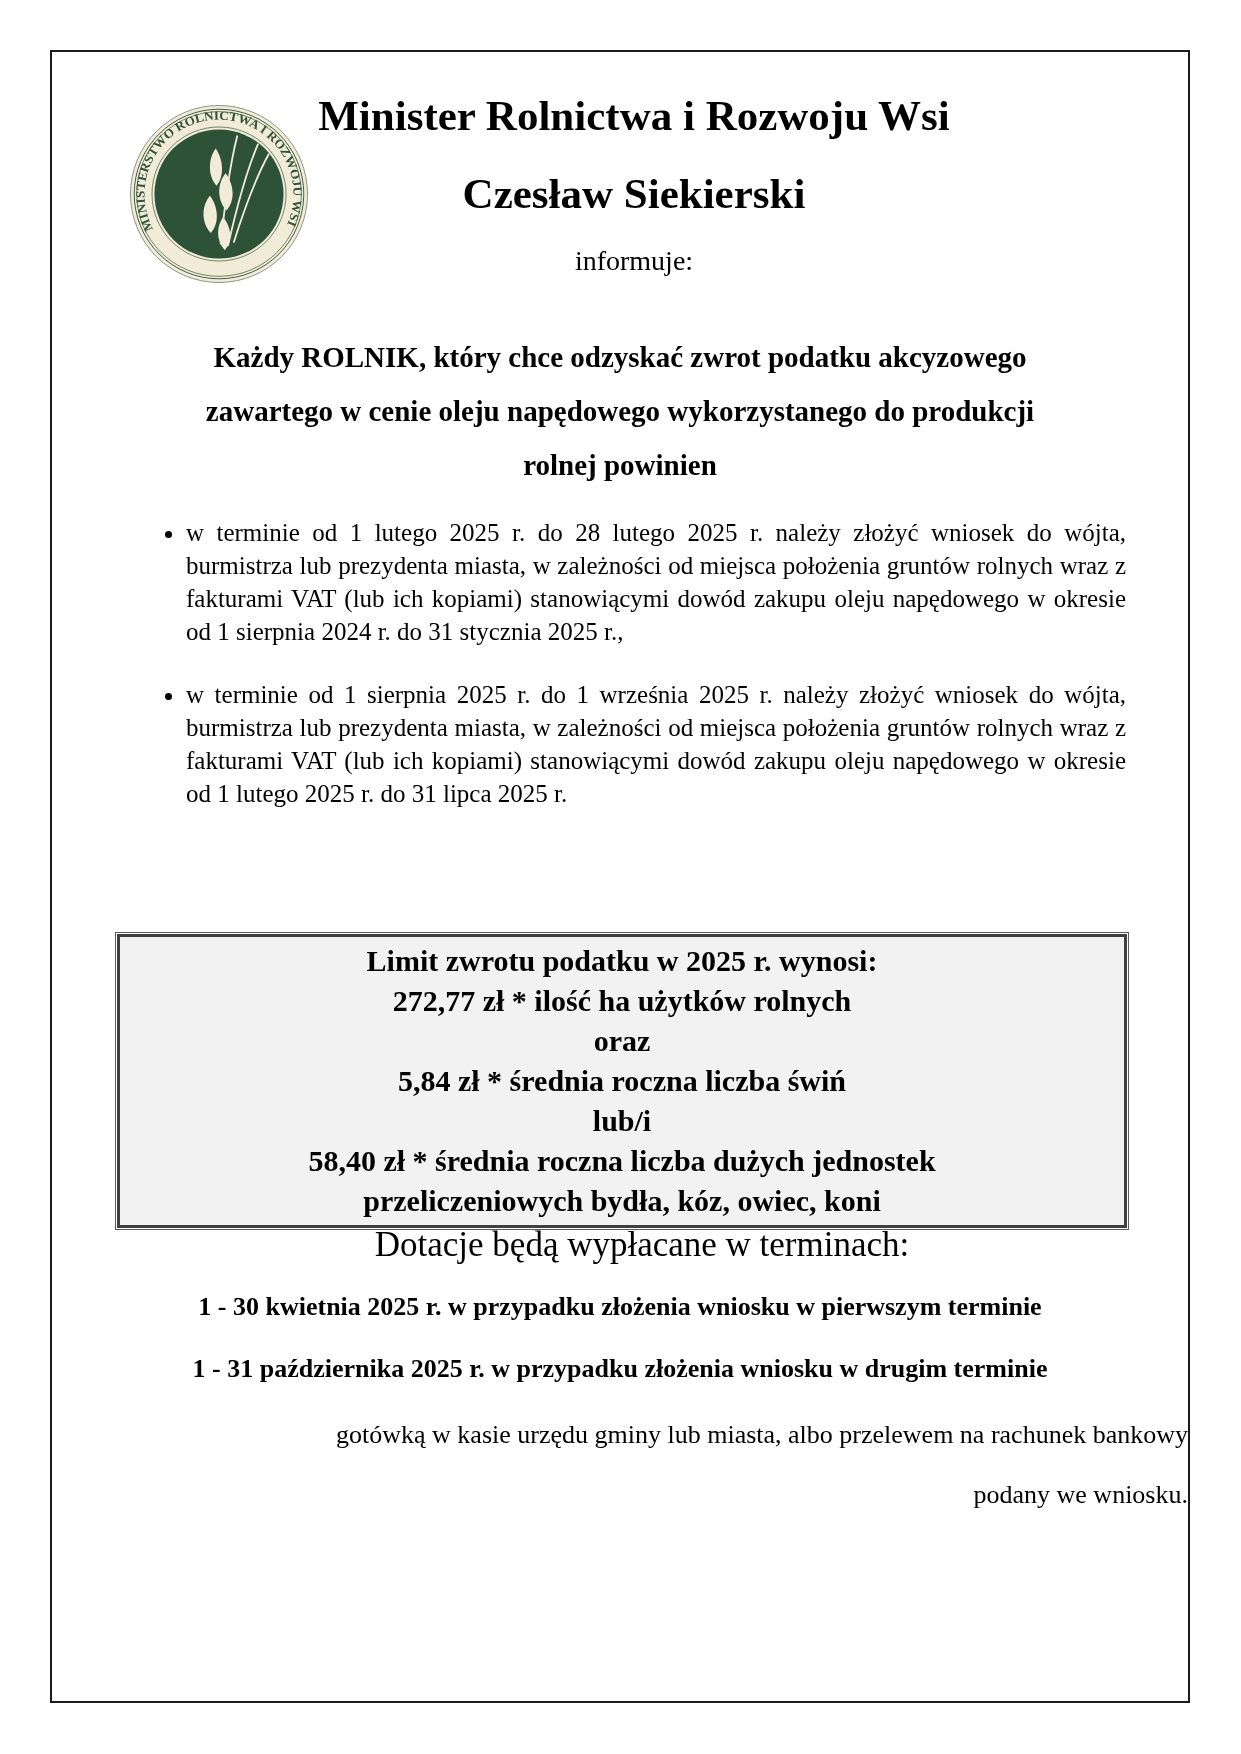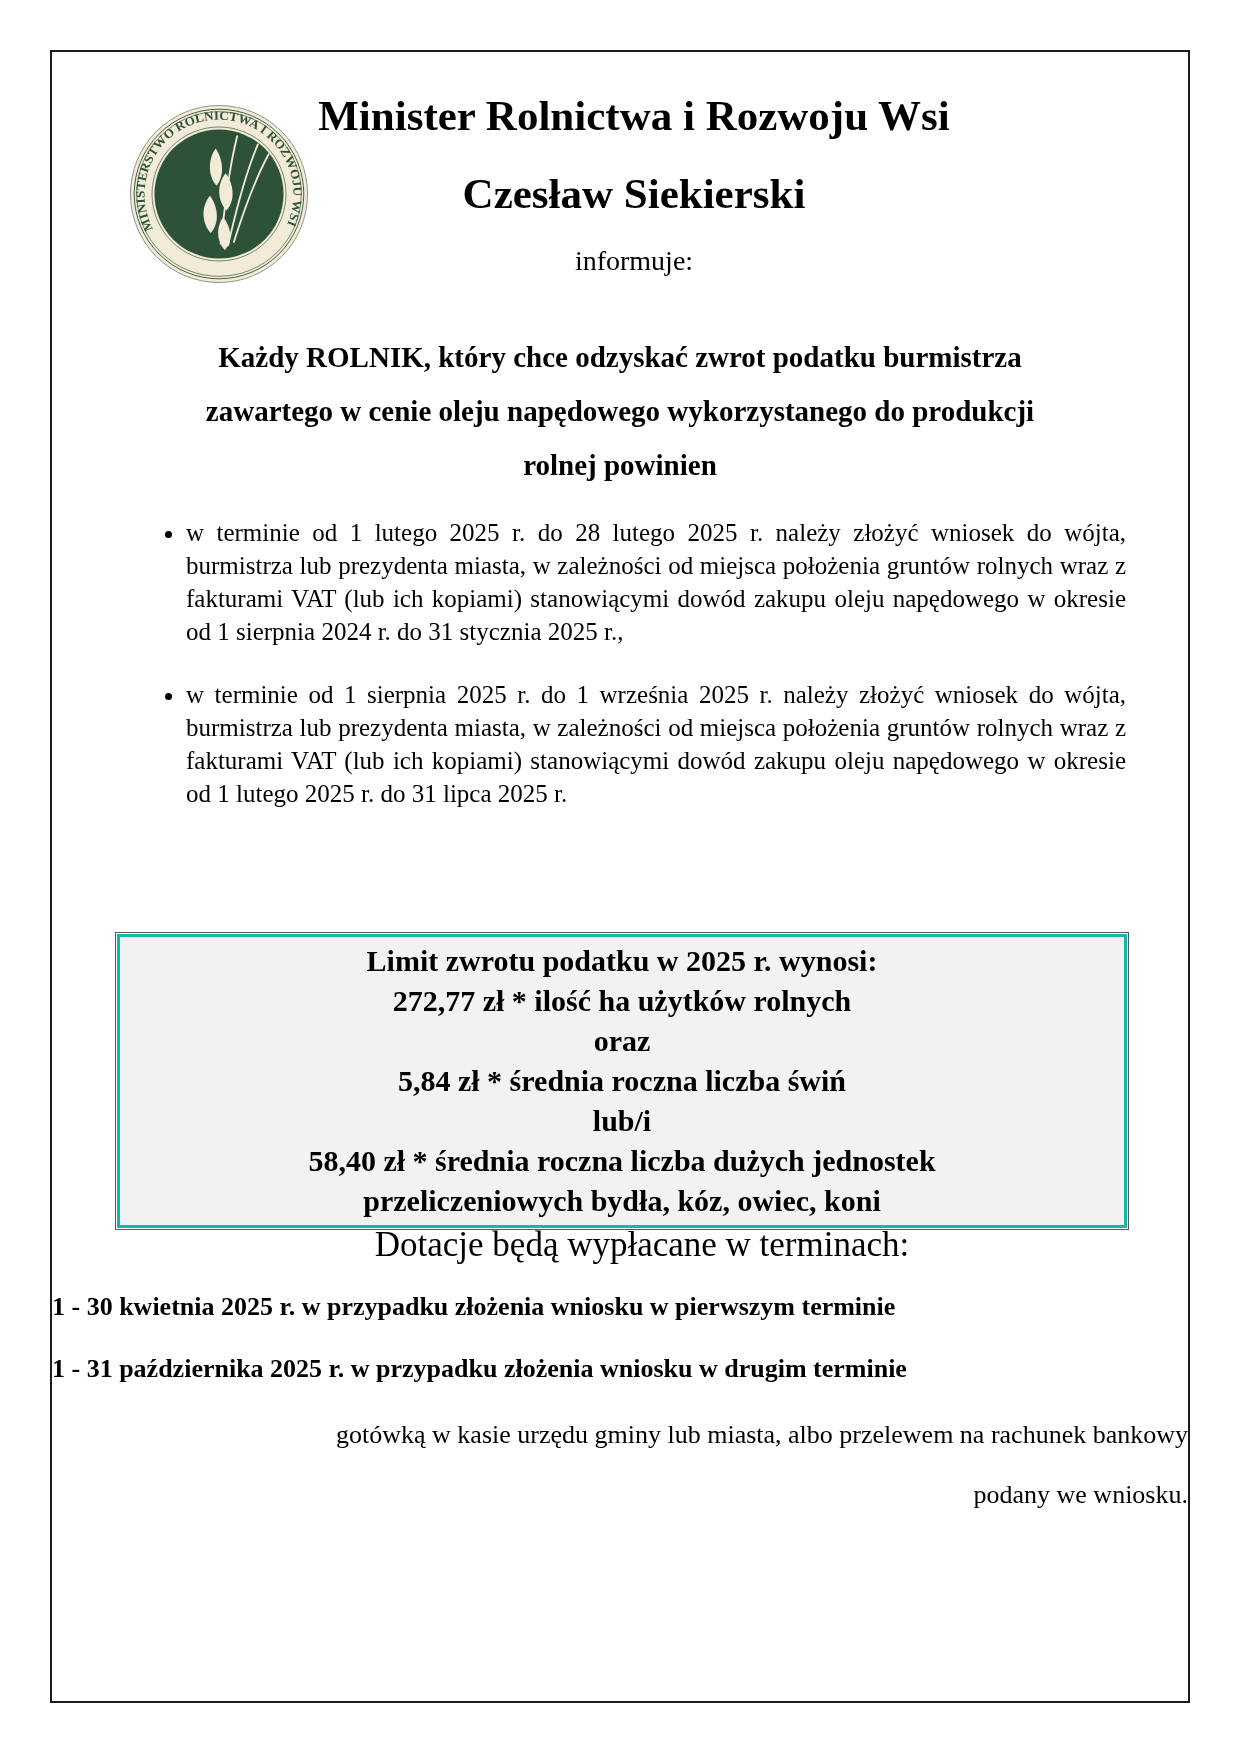--- a/index.html
+++ b/index.html
@@ -75,36 +75,37 @@
   .limit-note {
     margin: 16px 60px 0 108px;
     font-size: 26px;
     line-height: 33px;
   }
   .limit-box {
     margin: 124px 0 0 65px;
     width: 1010px;
     box-sizing: border-box;
     background: #f2f2f2;
-    border: 3px solid #14b8a6;
+    border: 3px solid #404040;
     box-shadow: 0 0 0 1px #ffffff, 0 0 0 2px #5a5a5a;
     padding: 4px 14px;
     text-align: center;
     font-size: 30px;
     font-weight: bold;
     line-height: 40px;
   }
   .payment-intro {
     text-align: center;
     font-size: 35px;
     line-height: 34px;
     padding-left: 44px;
   }
   .payment-term {
     margin-top: 28px;
+    text-align: center;
     font-size: 26px;
     font-weight: bold;
     line-height: 34px;
   }
   .method-line {
     margin-top: 26px;
     text-align: right;
     font-size: 26px;
     line-height: 34px;
   }
@@ -143,21 +144,21 @@
         </g>
       </g>
     </svg>
 
     <div class="title-1">Minister Rolnictwa i Rozwoju Wsi</div>
     <div class="title-2">Czesław Siekierski</div>
     <div class="subtitle">informuje:</div>
   </div>
 
   <div class="intro">
-    <div>Każdy ROLNIK, który chce odzyskać zwrot podatku burmistrza</div>
+    <div>Każdy ROLNIK, który chce odzyskać zwrot podatku akcyzowego</div>
     <div>zawartego w cenie oleju napędowego wykorzystanego do produkcji</div>
     <div>rolnej powinien</div>
   </div>
 
   <ul class="bullets">
     <li>w terminie od 1 lutego 2025 r. do 28 lutego 2025 r. należy złożyć wniosek do wójta, burmistrza lub prezydenta miasta, w zależności od miejsca położenia gruntów rolnych wraz z fakturami VAT (lub ich kopiami) stanowiącymi dowód zakupu oleju napędowego w okresie od 1 sierpnia 2024 r. do 31 stycznia 2025 r.,</li>
     <li>w terminie od 1 sierpnia 2025 r. do 1 września 2025 r. należy złożyć wniosek do wójta, burmistrza lub prezydenta miasta, w zależności od miejsca położenia gruntów rolnych wraz z fakturami VAT (lub ich kopiami) stanowiącymi dowód zakupu oleju napędowego w okresie od 1 lutego 2025 r. do 31 lipca 2025 r.</li>
   </ul>
 
 

